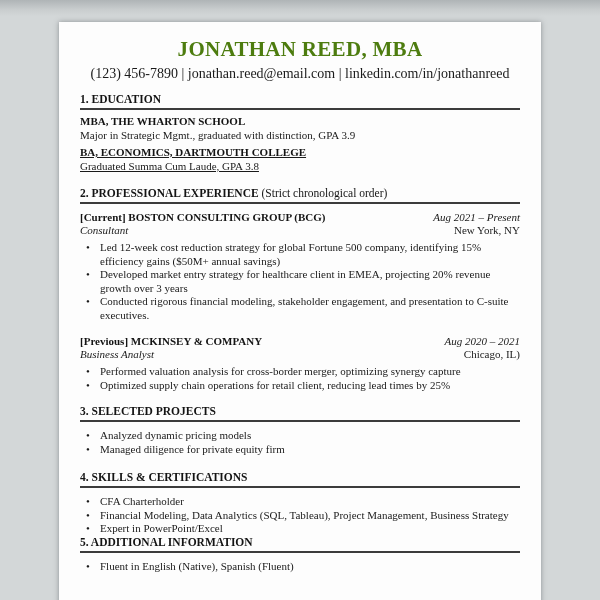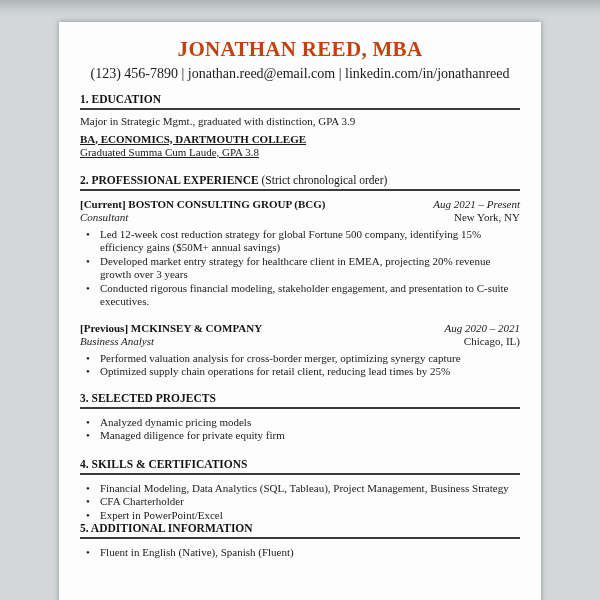--- a/index.html
+++ b/index.html
@@ -16,21 +16,21 @@
   .page{
     position:absolute;left:59px;top:22px;width:482px;height:600px;
     background:#fdfdfd;
     box-shadow:0 0 5px rgba(80,86,90,.55);
     box-sizing:border-box;
     padding:15px 21px 0 21px;
   }
   .resume-name{
     margin:0;text-align:center;
     font-size:21px;line-height:24px;font-weight:bold;
-    letter-spacing:.3px;color:#c2410c;
+    letter-spacing:.3px;color:#4d7c0f;
   }
   .contact{
     margin-top:6px;text-align:center;
     font-size:14px;line-height:14px;white-space:nowrap;
   }
   .sec-head{
     font-weight:bold;font-size:11.5px;line-height:13px;
     color:#141414;border-bottom:2px solid #3c3c3c;padding-bottom:2px;
   }
   .sec-head .note{font-weight:normal;}
@@ -61,20 +61,21 @@
 <div class="top-shade"></div>
 
 <div class="page">
 
   <h1 class="resume-name">JONATHAN REED, MBA</h1>
   <div class="contact">(123) 456-7890 | jonathan.reed@email.com | linkedin.com/in/jonathanreed</div>
 
   <div class="sec-edu">
     <div class="sec-head">1. EDUCATION</div>
     <div class="edu-entry">
+      <div class="edu-title">MBA, THE WHARTON SCHOOL</div>
       <div class="edu-detail">Major in Strategic Mgmt., graduated with distinction, GPA 3.9</div>
     </div>
     <div class="edu-entry">
       <div class="edu-title">BA, ECONOMICS, DARTMOUTH COLLEGE</div>
       <div class="edu-detail">Graduated Summa Cum Laude, GPA 3.8</div>
     </div>
   </div>
 
   <div class="sec-exp">
     <div class="sec-head"><span>2. PROFESSIONAL EXPERIENCE</span><span class="note"> (Strict chronological order)</span></div>
@@ -115,22 +116,22 @@
     <div class="sec-head">3. SELECTED PROJECTS</div>
     <ul class="blist sec-list">
       <li>Analyzed dynamic pricing models</li>
       <li>Managed diligence for private equity firm</li>
     </ul>
   </div>
 
   <div class="sec-skills">
     <div class="sec-head">4. SKILLS &amp; CERTIFICATIONS</div>
     <ul class="blist sec-list">
+      <li>CFA Charterholder</li>
       <li>Financial Modeling, Data Analytics (SQL, Tableau), Project Management, Business Strategy</li>
-      <li>CFA Charterholder</li>
       <li>Expert in PowerPoint/Excel</li>
     </ul>
   </div>
 
   <div class="sec-add">
     <div class="sec-head">5. ADDITIONAL INFORMATION</div>
     <ul class="blist sec-list">
       <li>Fluent in English (Native), Spanish (Fluent)</li>
     </ul>
   </div>

